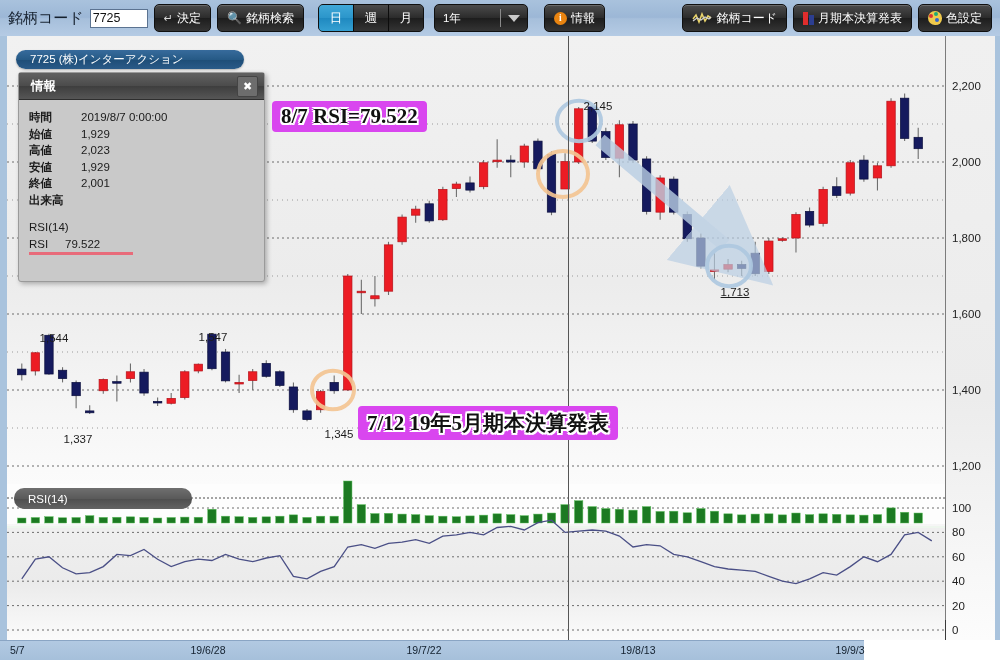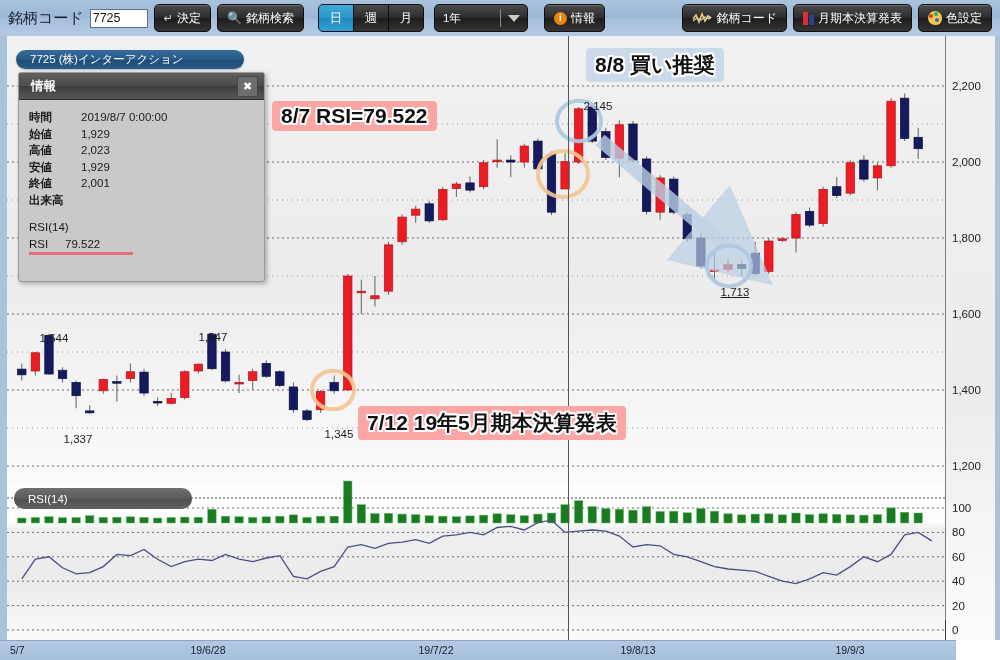--- a/index.html
+++ b/index.html
@@ -86,21 +86,21 @@
   #rsipane:before{content:"";position:absolute;left:0;top:0;width:938px;height:2px;background:#eef6ee;}
 
   
   #axiscol{position:absolute;left:945px;top:0;width:55px;height:604px;
     background:linear-gradient(180deg,#f0f0f0 0%,#ececec 60%,#fcfcfc 100%);
     border-left:1px solid #7c7c7c;}
   #axisright{position:absolute;left:995px;top:36px;width:5px;height:604px;background:#a9c3dd;}
   .axlab{position:absolute;left:6px;font-size:11.5px;color:#222;transform:translateY(-50%);white-space:nowrap;}
 
   
-  #datebar{position:absolute;left:0;top:640px;width:956px;height:20px;
+  #datebar{position:absolute;left:0;top:640px;width:864px;height:20px;
     background:linear-gradient(180deg,#b2c9e2 0%,#a5bfda 100%);border-top:1px solid #8aa5c4;}
   .dlab{position:absolute;top:3px;font-size:10.5px;color:#13202e;transform:translateX(-50%);white-space:nowrap;}
 
   
   #cursor{position:absolute;left:568px;top:36px;width:1px;height:604px;background:#555;z-index:18;}
   .dtick{position:absolute;top:620px;width:1px;height:20px;background:#3a3a3a;z-index:18;}
 
   
   #titlepill{
     position:absolute;left:16px;top:50px;height:19px;min-width:200px;
@@ -139,21 +139,21 @@
 
   
   .anno{
     position:absolute;z-index:25;border-radius:4px;padding:3px 9px;
     font-size:21px;font-weight:bold;color:#111;white-space:nowrap;
     font-family:"Liberation Sans",sans-serif;
     text-shadow:
       -1.6px -1.6px 0 #fff, 1.6px -1.6px 0 #fff, -1.6px 1.6px 0 #fff, 1.6px 1.6px 0 #fff,
       0 -1.8px 0 #fff, 0 1.8px 0 #fff, -1.8px 0 0 #fff, 1.8px 0 0 #fff;
   }
-  .anno.orange{background:#fca5a5;}
+  .anno.orange{background:#d946ef;font-family:Liberation Serif, serif;}
   .anno.blue{background:#ccd9e8;}
 
   
   #rsipill{
     position:absolute;left:14px;top:488px;height:21px;min-width:150px;
     background:linear-gradient(180deg,#6f6f6f 0%,#5a5a5a 50%,#4e4e4e 51%,#636363 100%);
     border-radius:10px;color:#fff;font-size:11.5px;display:flex;align-items:center;
     padding:0 14px;z-index:20;
   }
 
@@ -487,21 +487,21 @@
       </div>
   </div>
 
   <div id="axisright"></div>
 
   <div id="cursor"></div>
 
   <div id="datebar">
       <div class="dlab" style="left: 10px; transform: none;">5/7</div>
       <div class="dlab" style="left: 208px;">19/6/28</div>
-      <div class="dlab" style="left: 436px;">19/7/22</div>
+      <div class="dlab" style="left: 424px;">19/7/22</div>
       <div class="dlab" style="left: 638px;">19/8/13</div>
       <div class="dlab" style="left: 850px;">19/9/3</div>
     </div>
 
   <div id="pointlabels">
       <div class="clab" style="left: 54px; top: 332px;">1,544</div>
       <div class="clab" style="left: 78px; top: 433px;">1,337</div>
       <div class="clab" style="left: 213px; top: 331px;">1,547</div>
       <div class="clab" style="left: 300px; top: 428px; margin-left: 39px;">1,345</div>
       <div class="clab" style="left: 598px; top: 100px;">2,145</div>
@@ -551,21 +551,18 @@
         <span class="k">RSI</span>
         <span>79.522</span>
         <span id="rsiunder"></span>
       </div>
     </div>
   </div>
 
   <div class="anno orange" id="ann0" style="left: 272px; top: 101px;">
     <span>8/7 RSI=79.522</span>
   </div>
-  <div class="anno blue" id="ann1" style="left: 586px; top: 48px;">
-    <span>8/8 買い推奨</span>
-  </div>
   <div class="anno orange" id="ann2" style="left: 358px; top: 406px;">
     <span>7/12 19年5月期本決算発表</span>
   </div>
 
 <div class="dtick" style="left: 945px;"></div>
   </div>
 
 </body></html>

